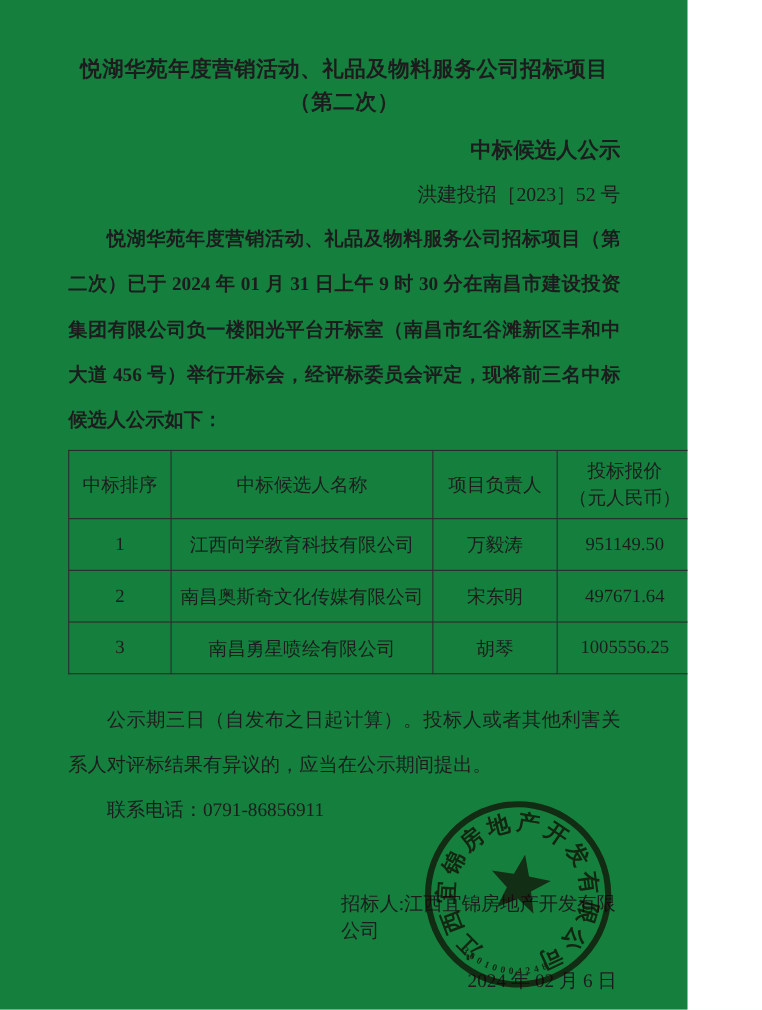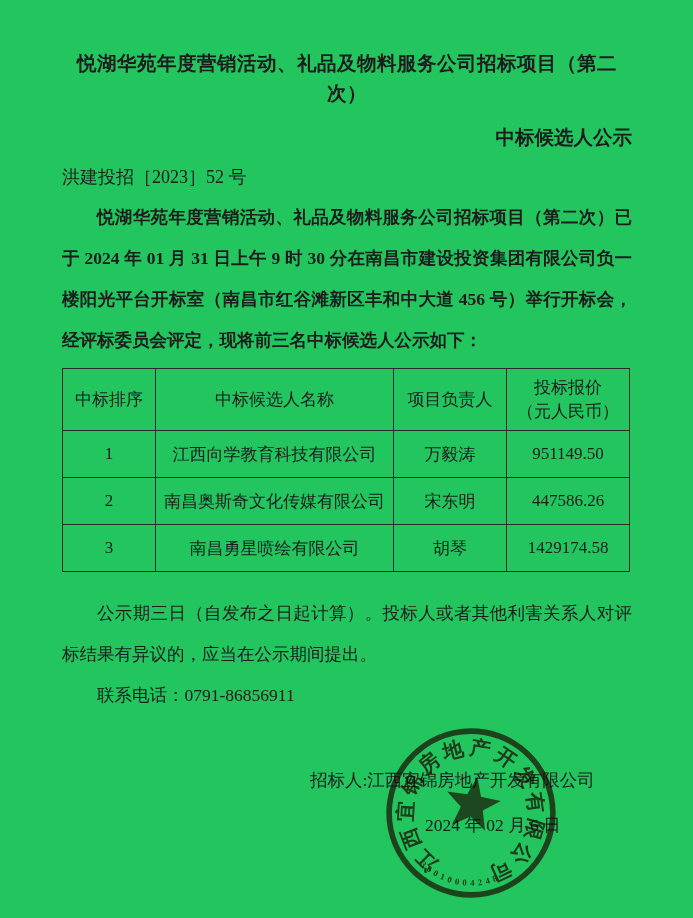--- a/index.html
+++ b/index.html
@@ -2,23 +2,23 @@
 <html><head>
 <meta charset="utf-8">
 <style>
   html, body {
     margin: 0;
     padding: 0;
     background: #ffffff;
   }
   .page {
     position: relative;
-    width: 693px;
+    width: 625px;
     height: 918px;
-    background: #22c55e;
+    background: #15803d;
     box-sizing: border-box;
     padding: 48px 61px 0 62px;
     font-family: "Liberation Serif", "DejaVu Serif", serif;
     color: #1c1c1e;
     overflow: hidden;
   }
   .doc-title {
     font-family: "Liberation Sans", "DejaVu Sans", sans-serif;
     font-weight: 700;
     font-size: 19.5px;
@@ -31,21 +31,21 @@
     font-family: "Liberation Sans", "DejaVu Sans", sans-serif;
     font-weight: 700;
     font-size: 19.5px;
     line-height: 30px;
     text-align: right;
     margin: 14px 0 0 0;
   }
   .doc-number {
     font-size: 18px;
     line-height: 28px;
-    text-align: left;
+    text-align: right;
     margin: 11px 0 0 0;
   }
   .body-paragraph {
     font-size: 17.5px;
     line-height: 41px;
     text-align: justify;
     text-indent: 2em;
     margin: 6px 0 0 0;
     font-weight: bold;
   }
@@ -143,27 +143,27 @@
       <tr>
         <td>1</td>
         <td>江西向学教育科技有限公司</td>
         <td>万毅涛</td>
         <td>951149.50</td>
       </tr>
       <tr>
         <td>2</td>
         <td>南昌奥斯奇文化传媒有限公司</td>
         <td>宋东明</td>
-        <td>447586.26</td>
+        <td>497671.64</td>
       </tr>
       <tr>
         <td>3</td>
         <td>南昌勇星喷绘有限公司</td>
         <td>胡琴</td>
-        <td>1429174.58</td>
+        <td>1005556.25</td>
       </tr>
     </tbody>
   </table>
 
   <p class="closing-paragraph">公示期三日（自发布之日起计算）。投标人或者其他利害关系人对评标结果有异议的，应当在公示期间提出。</p>
   <p class="info-line">联系电话：0791-86856911</p>
 
   <p class="bidder-line">招标人:江西宜锦房地产开发有限公司</p>
   <p class="date-line">2024 年 02 月 6 日</p>
 

